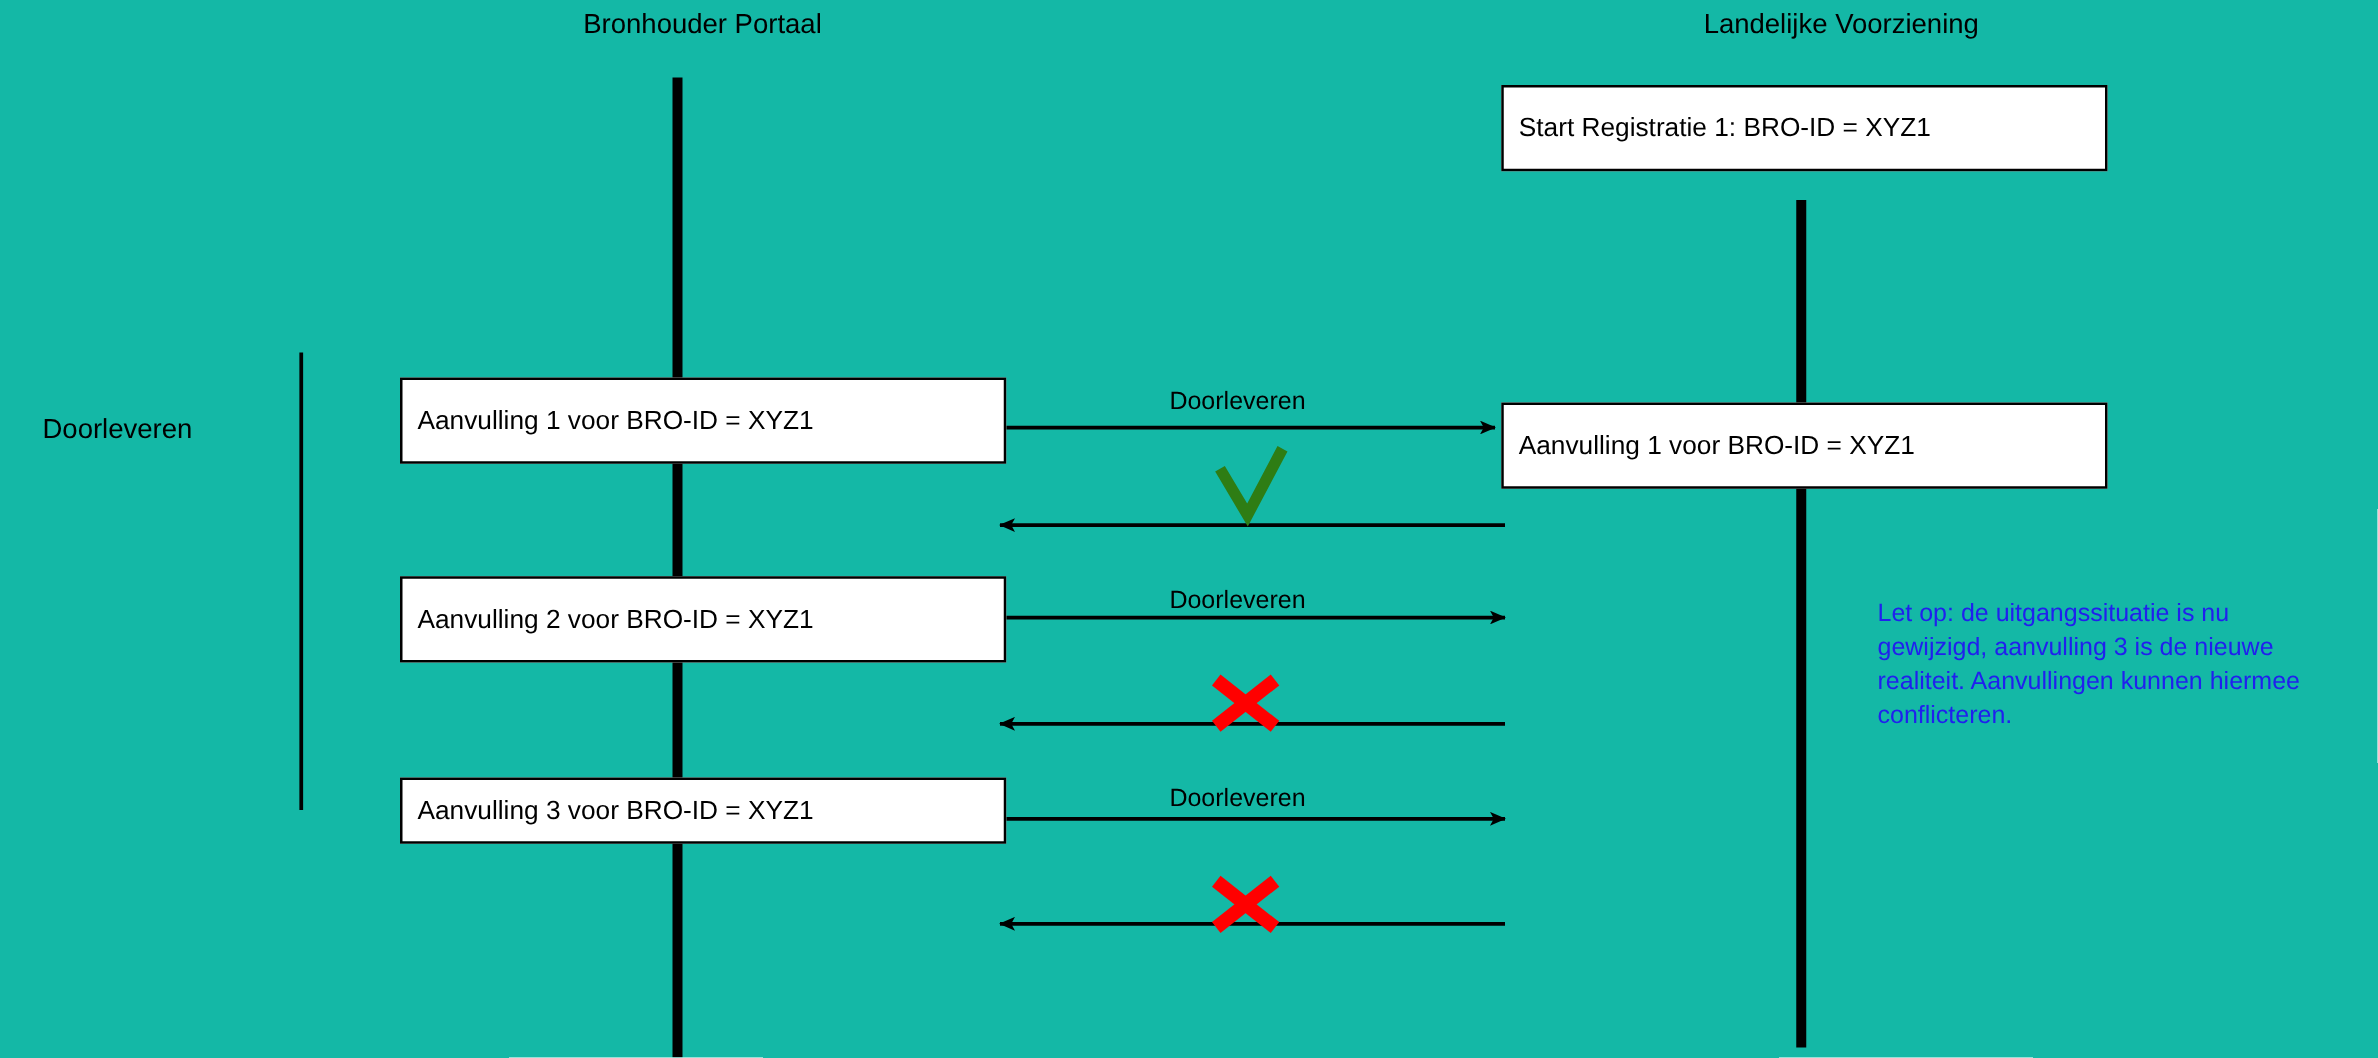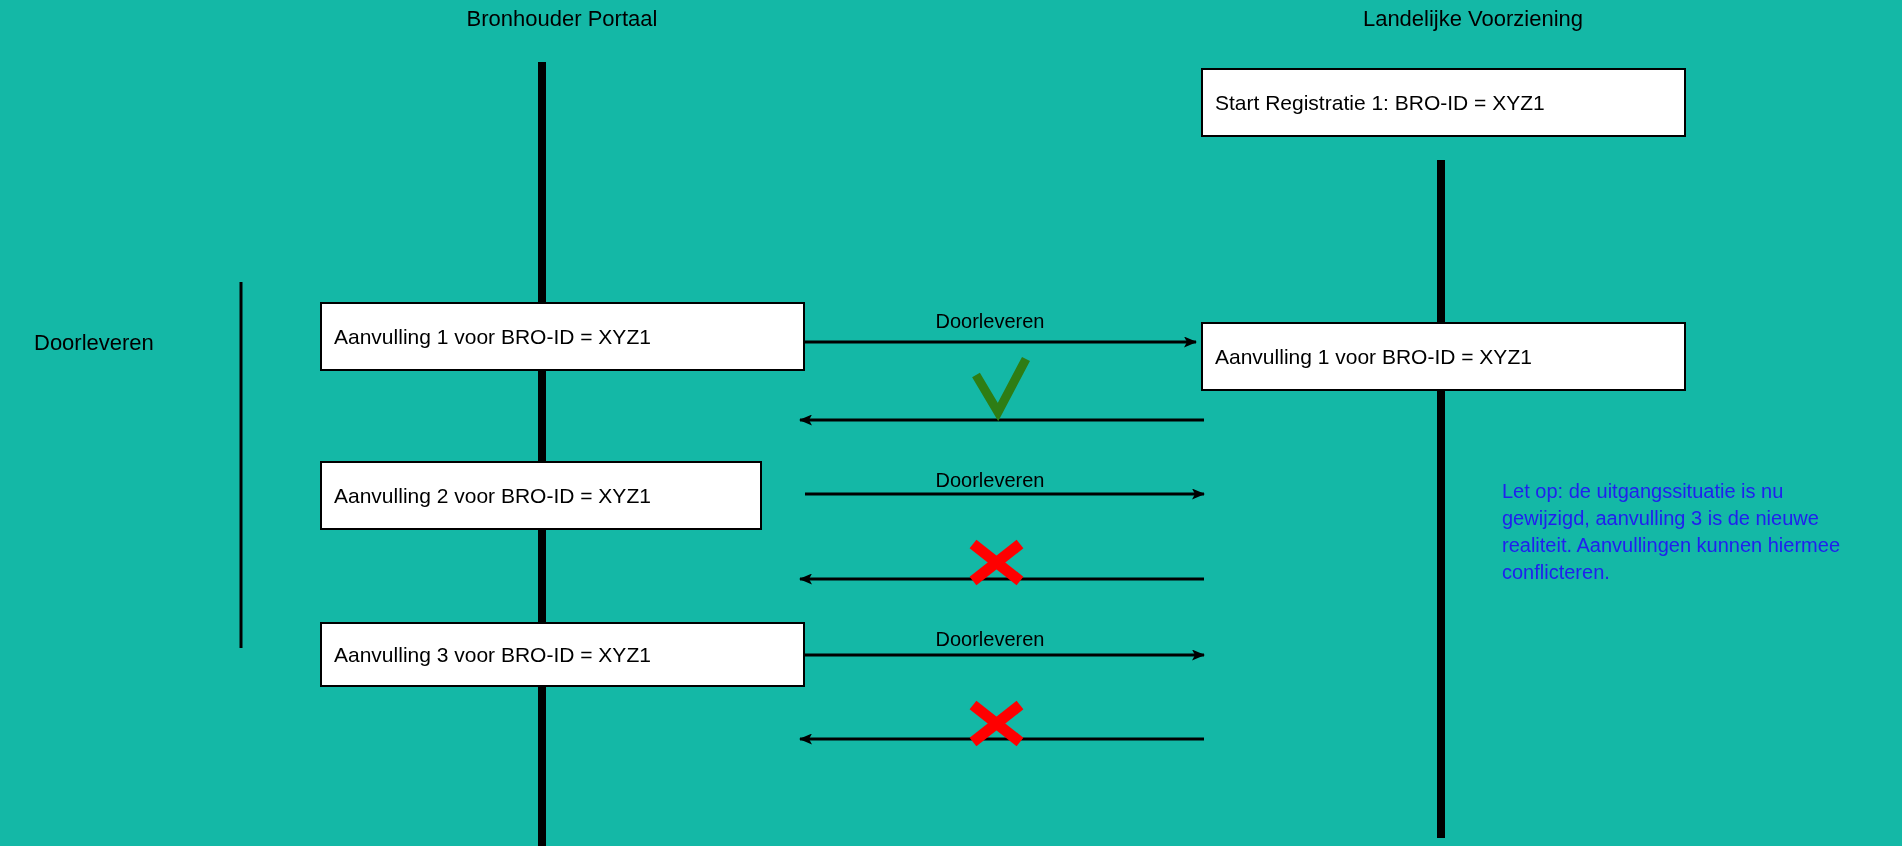--- a/index.html
+++ b/index.html
@@ -121,25 +121,25 @@
   </div>
 
   <div class="msg-box" style="left:320px; top:302px; width:485px; height:69px;">
     <span class="msg-box-text">Aanvulling 1 voor BRO-ID = XYZ1</span>
   </div>
 
   <div class="msg-box" style="left:1201px; top:322px; width:485px; height:69px;">
     <span class="msg-box-text">Aanvulling 1 voor BRO-ID = XYZ1</span>
   </div>
 
-  <div class="msg-box" style="left:320px; top:461px; width:442px; height:69px;text-align:right;">
+  <div class="msg-box" style="left:320px; top:461px; width:485px; height:69px;text-align:right;">
     <span class="msg-box-text">Aanvulling 2 voor BRO-ID = XYZ1</span>
   </div>
 
-  <div class="msg-box" style="left:320px; top:622px; width:485px; height:65px;">
+  <div class="msg-box" style="left:320px; top:622px; width:485px; height:53px;">
     <span class="msg-box-text">Aanvulling 3 voor BRO-ID = XYZ1</span>
   </div>
 
   <div class="arrow-label" style="left:990px; top:310px;">Doorleveren</div>
   <div class="arrow-label" style="left:990px; top:469px;">Doorleveren</div>
   <div class="arrow-label" style="left:990px; top:628px;">Doorleveren</div>
 
   <div class="note-text" style="left:1502px; top:478px;">Let op: de uitgangssituatie is nu gewijzigd, aanvulling 3 is de nieuwe realiteit. Aanvullingen kunnen hiermee conflicteren.</div>
 
 </div>

